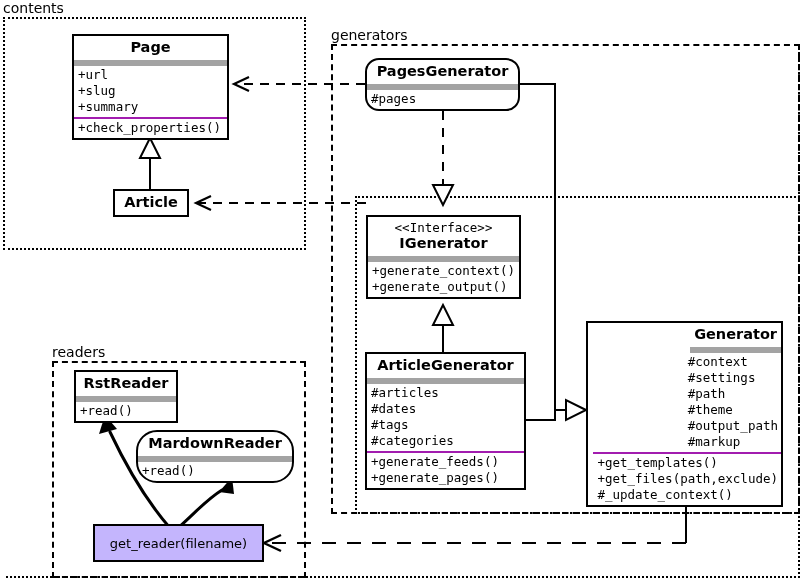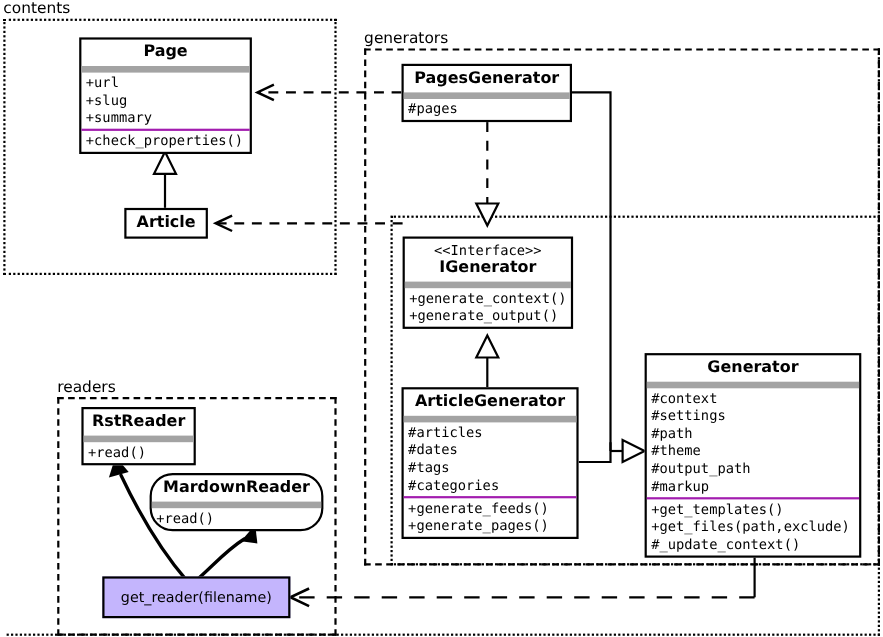--- a/index.html
+++ b/index.html
@@ -186,21 +186,21 @@
     </div>
     <div class="uml-compartment">
       <div>+check_properties()</div>
     </div>
   </div>
 
   <div class="umlbox" style="left:113px; top:189px; width:76px;">
     <div class="uml-title no-rule">Article</div>
   </div>
 
-  <div class="umlbox" style="left:365px; top:58px; width:155px;">
+  <div class="umlbox" style="left:365px; top:58px; width:155px;border-radius:14px;">
     <div class="uml-title">PagesGenerator</div>
     <div class="uml-compartment">
       <div>#pages</div>
     </div>
   </div>
 
   <div class="umlbox" style="left:365px; top:352px; width:161px;">
     <div class="uml-title">ArticleGenerator</div>
     <div class="uml-compartment">
       <div>#articles</div>
@@ -218,21 +218,21 @@
     <div class="uml-title">
       <span class="uml-stereo">&lt;&lt;Interface&gt;&gt;</span>
       <span>IGenerator</span>
     </div>
     <div class="uml-compartment">
       <div>+generate_context()</div>
       <div>+generate_output()</div>
     </div>
   </div>
 
-  <div class="umlbox" style="left:586px; top:321px; width:197px;">
+  <div class="umlbox" style="left:586px; top:321px; width:197px;align-items:flex-end;">
     <div class="uml-title">Generator</div>
     <div class="uml-compartment">
       <div>#context</div>
       <div>#settings</div>
       <div>#path</div>
       <div>#theme</div>
       <div>#output_path</div>
       <div>#markup</div>
     </div>
     <div class="uml-compartment">

